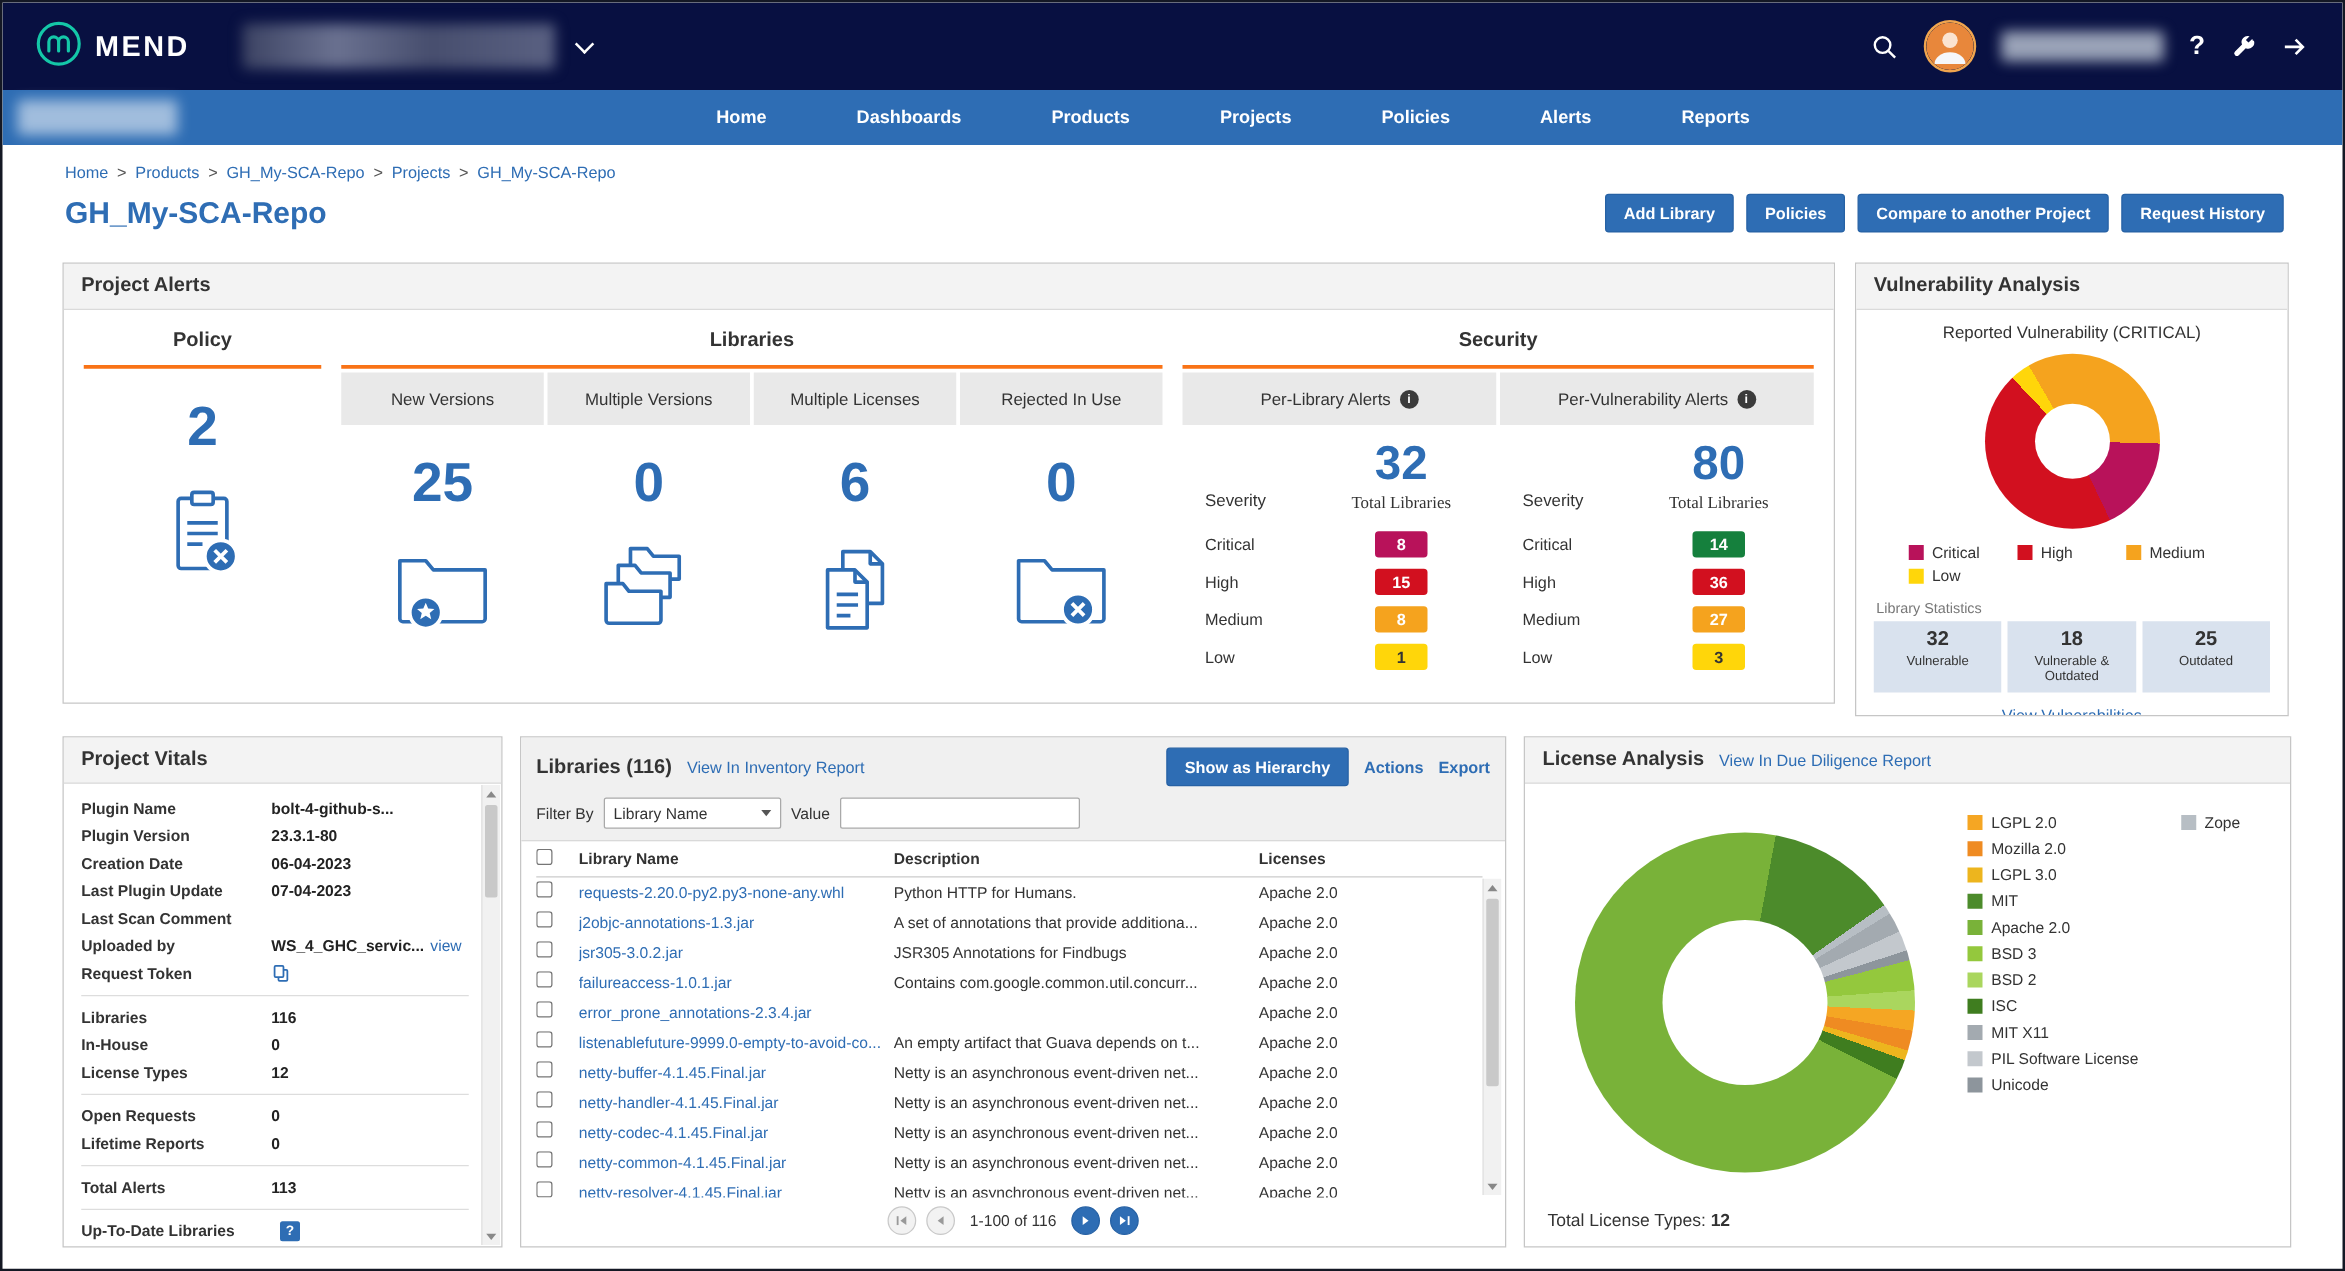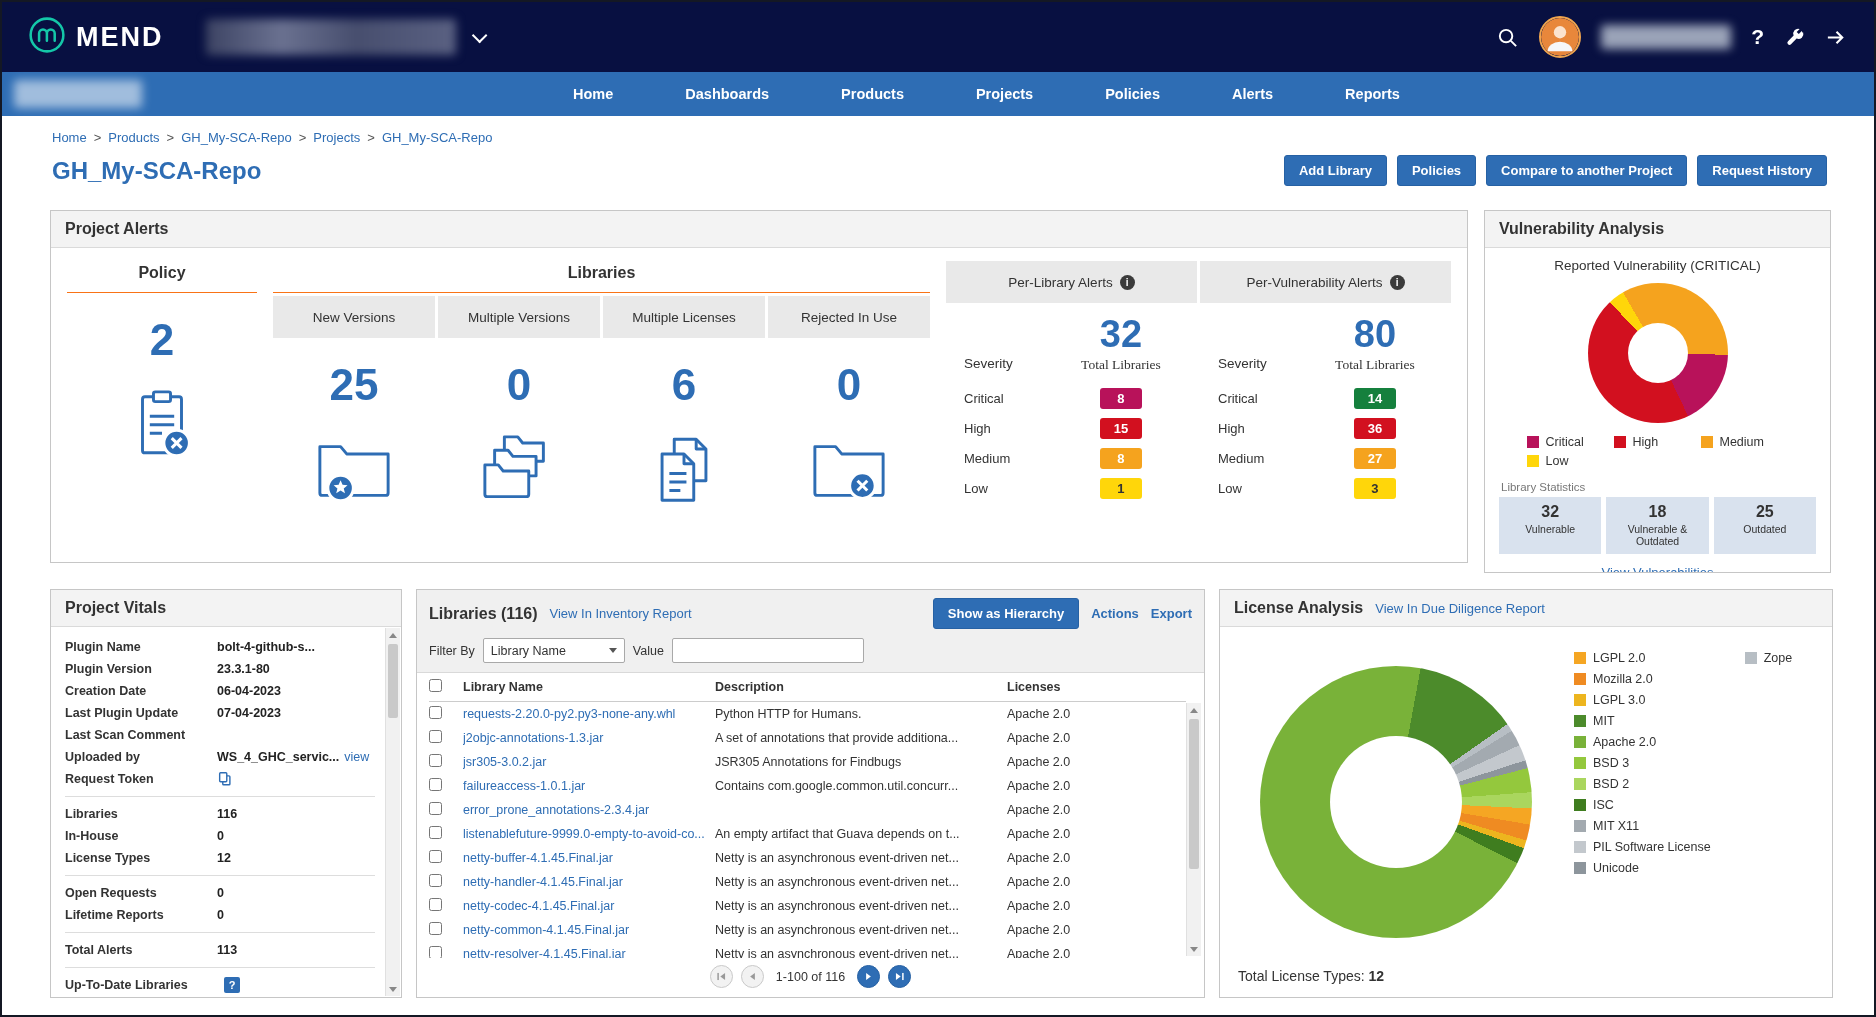--- a/index.html
+++ b/index.html
@@ -18,21 +18,21 @@
     position: relative;
   }
 
   
   .topbar {
     height: 70px; background: #081041;
     display: flex; align-items: center;
     padding: 0 26px;
   }
   .brand { display: flex; align-items: center; gap: 10px; cursor: pointer; }
-  .brand-text { color: #fff; font-size: 27px; font-weight: bold; letter-spacing: 2px; }
+  .brand-text { color: #fff; font-size: 23px; font-weight: bold; letter-spacing: 2px; }
   .org-select { display: flex; align-items: center; gap: 16px; margin-left: 42px; cursor: pointer; }
   .redacted { filter: blur(5px); border-radius: 3px; }
   .redacted.dark { width: 250px; height: 36px;
     background: linear-gradient(90deg, #3c4363 0%, #6a7190 30%, #474e6e 60%, #5a6182 100%); }
   .chev { width: 11px; height: 11px; border-right: 2.5px solid #fff; border-bottom: 2.5px solid #fff;
     transform: rotate(45deg) translateY(-3px); }
   .topbar-right { margin-left: auto; display: flex; align-items: center; gap: 20px; }
   .tb-icon { display: inline-flex; align-items: center; justify-content: center; cursor: pointer; }
   .tb-icon.help { color: #fff; font-size: 21px; font-weight: bold; }
   .avatar { width: 42px; height: 42px; border-radius: 50%; overflow: hidden; border: 2px solid #f0a54e; cursor: pointer; }
@@ -66,21 +66,21 @@
   }
   .panel-link { color: #2e6db4; font-size: 13px; font-weight: normal; cursor: pointer; text-decoration: none; }
 
   .row1 { display: flex; gap: 16px; margin: 24px 0 0 48px; align-items: flex-start; }
   .row2 { display: flex; gap: 14px; margin: 16px 0 0 48px; align-items: flex-start; }
 
   
   .alerts-panel { width: 1418px; height: 353px; }
   .alerts-body { display: flex; gap: 16px; padding: 10px 16px; }
   .group-title { text-align: center; font-size: 16px; font-weight: bold; color: #333;
-    padding: 6px 0 10px; border-bottom: 1px solid #f97316; }
+    padding: 6px 0 10px; border-bottom: 3px solid #f97316; }
   .policy-group { width: 190px; }
   .libraries-group { flex: 1; }
   .security-group { width: 505px; }
   .stat-cols, .sec-cols { display: flex; gap: 3px; }
   .stat-cols .stat-col, .sec-cols .sec-col { flex: 1; }
   .stat-tab {
     background: #e9e9e9; height: 42px; margin-top: 3px;
     display: flex; align-items: center; justify-content: center; gap: 7px;
     font-size: 13.5px; color: #333; cursor: pointer; text-align: center;
   }
@@ -334,20 +334,21 @@
                   <path d="M8 12h17l5 6h34v32a2 2 0 0 1-2 2H10a2 2 0 0 1-2-2z"></path>
                   <circle cx="47" cy="44" r="10.5" fill="#2e6db4" stroke="#fff" stroke-width="2.5"></circle>
                   <path d="M43 40l8 8M51 40l-8 8" stroke="#fff" stroke-width="2.5"></path>
                 </svg>
               </div>
             </div>
           </div>
         </div>
 
         <div class="security-group">
+          <div class="group-title">Security</div>
           <div class="sec-cols">
             <div class="sec-col">
               <div class="stat-tab">
                 <span>Per-Library Alerts</span>
                 <i class="info-i">i</i>
               </div>
               <div class="sec-head">
                 <span class="sev-label">Severity</span>
                 <div class="sec-total">
                   <div class="sec-total-num">32</div>

